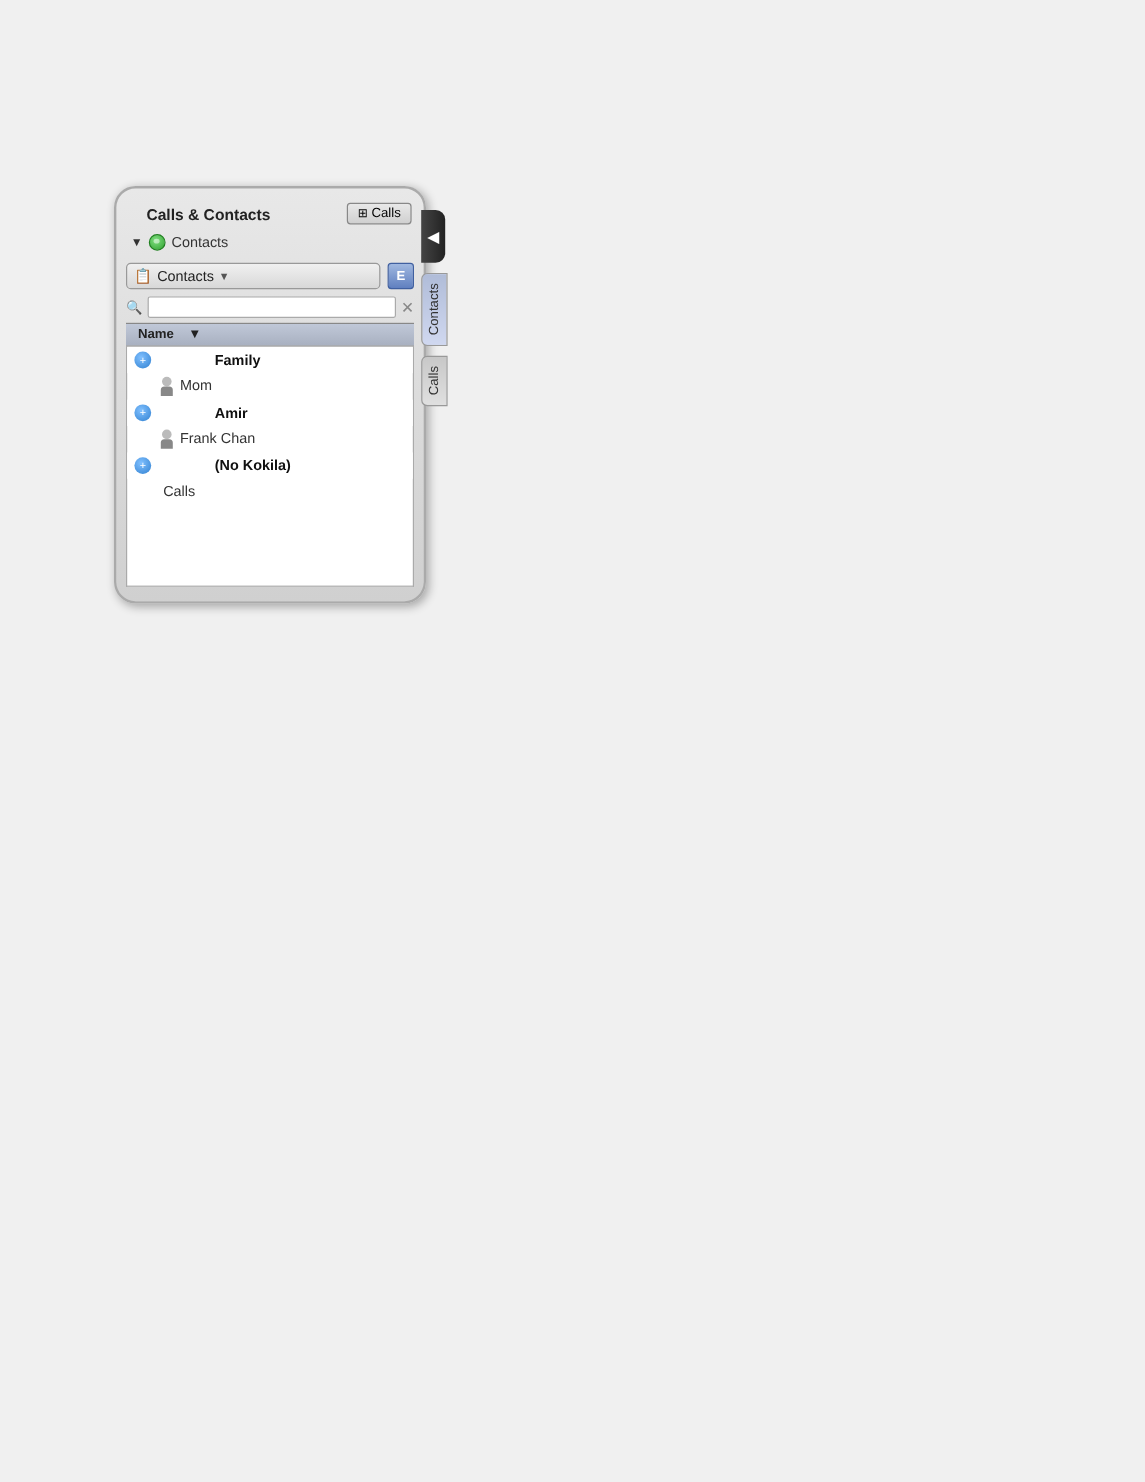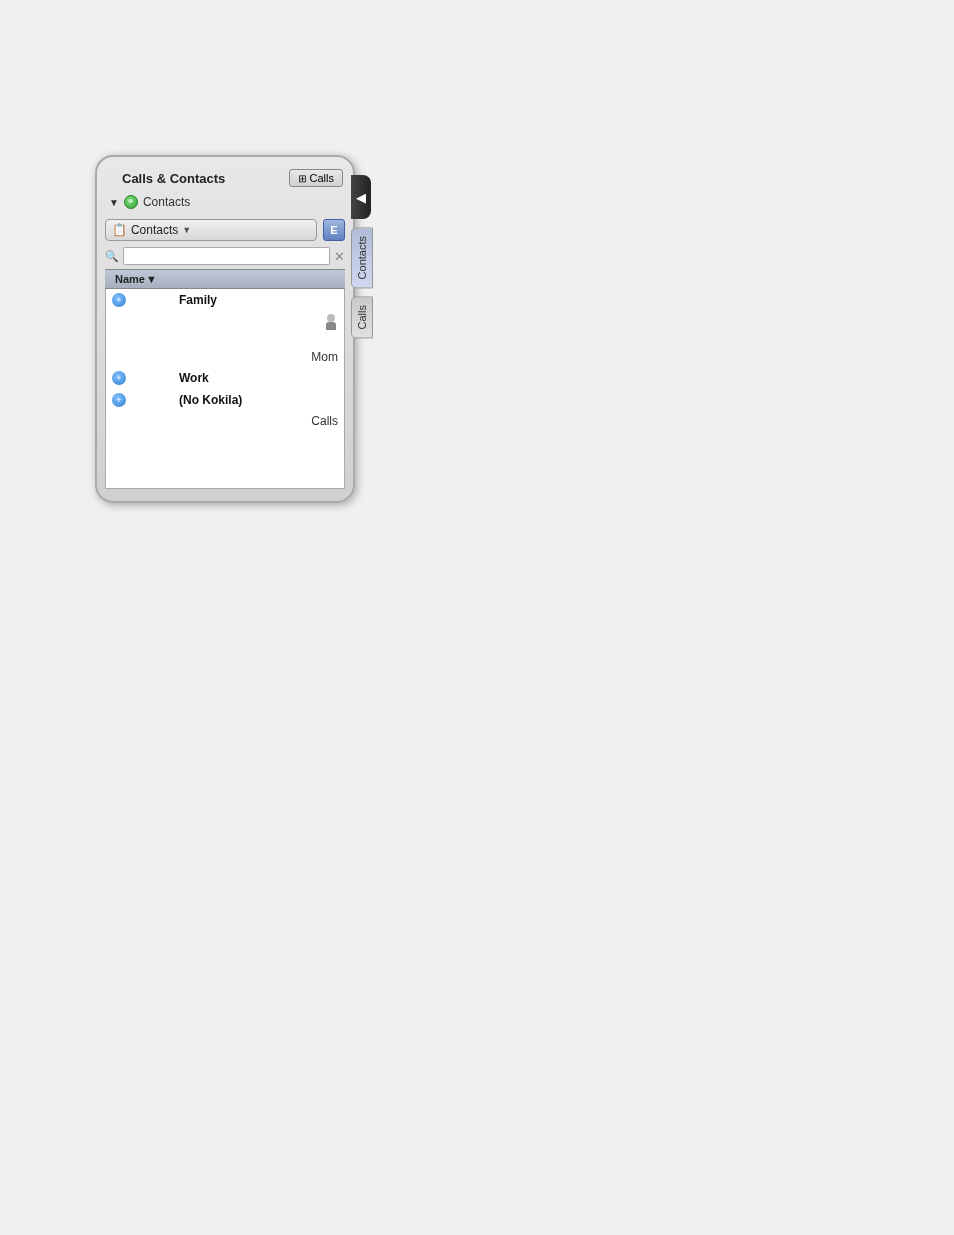--- a/index.html
+++ b/index.html
@@ -173,21 +173,21 @@
     .column-header {
       background: linear-gradient(to bottom, #c0c8d8, #a8b0c0);
       border-top: 1px solid #888;
       border-bottom: 1px solid #888;
       padding: 3px 10px;
       font-size: 11px;
       font-weight: bold;
       color: #222;
       display: flex;
       align-items: center;
-      gap: 1px;
+      gap: 12px;
       margin: 2px 8px 0 8px;
     }
 
     
     .contact-list {
       background: white;
       margin: 0 8px;
       border: 1px solid #aaa;
       border-top: none;
       min-height: 200px;
@@ -218,25 +218,24 @@
 
     .group-label {
       font-weight: bold;
       font-size: 12px;
       color: #111;
       padding-left: 48px;
     }
 
     .contact-row {
       display: flex;
-      align-items: flex-end;
+      align-items: flex-start;
       padding: 3px 6px 3px 26px;
-      gap: 20px;
-      cursor: pointer;
-      flex-direction: column;
+      gap: 4px;
+      cursor: pointer;
     }
 
     .contact-avatar {
       width: 14px;
       height: 16px;
       position: relative;
       flex-shrink: 0;
     }
 
     .avatar-body {
@@ -314,21 +313,28 @@
     <div class="contact-row">
       <div class="contact-avatar">
         <div class="avatar-head"></div>
         <div class="avatar-body"></div>
       </div>
       <span class="contact-name">Mom</span>
     </div>
 
     <div class="group-row">
       <div class="group-expand">+</div>
-      <span class="group-label">Work</span>
+      <span class="group-label">Amir</span>
+    </div>
+    <div class="contact-row">
+      <div class="contact-avatar">
+        <div class="avatar-head"></div>
+        <div class="avatar-body"></div>
+      </div>
+      <span class="contact-name">Frank Chan</span>
     </div>
 
     <div class="group-row">
       <div class="group-expand">+</div>
       <span class="group-label">(No Kokila)</span>
     </div>
     <div class="contact-row">
       <span class="contact-name" style="padding-left:4px;">Calls</span>
     </div>
 

